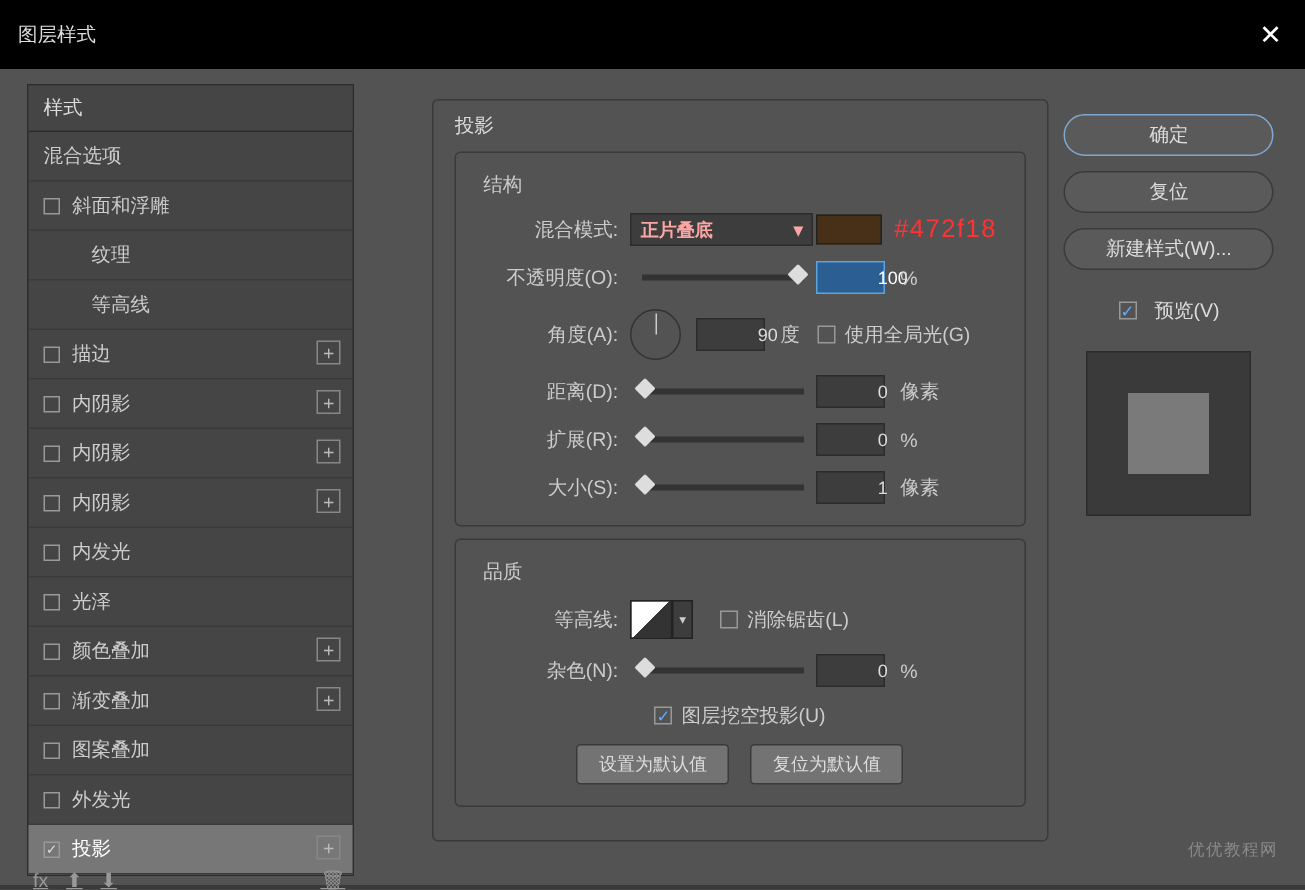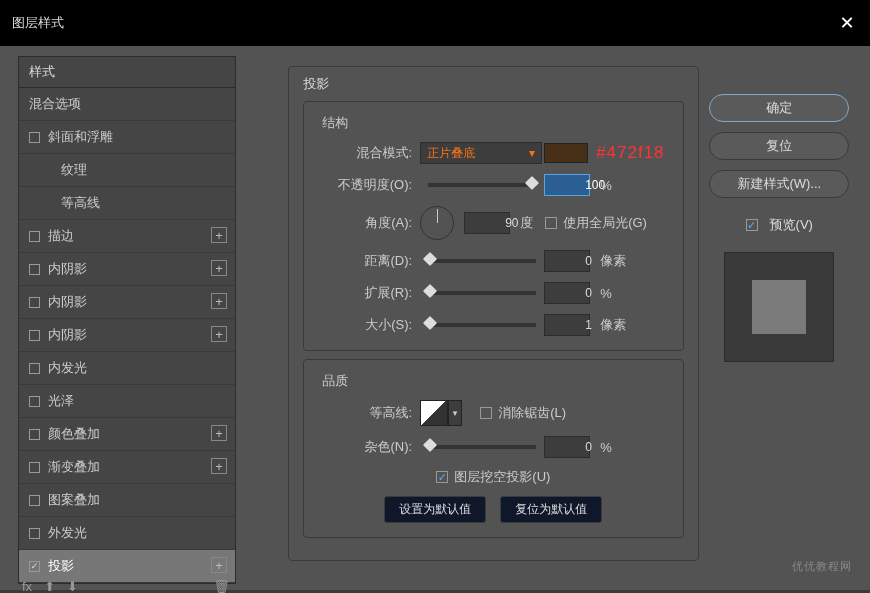--- a/index.html
+++ b/index.html
@@ -10,48 +10,48 @@
 .close-btn { color: #fff; font-size: 18px; width: 30px; height: 30px; display: flex; align-items: center; justify-content: center; cursor: pointer; }
 .body { display: flex; height: 560px; }
 .sidebar { width: 258px; padding: 10px 12px 0 18px; position: relative; }
 .style-list { background: #454545; border: 1px solid #2c2c2c; }
 .list-header { background: #454545; border-bottom: 1px solid #2c2c2c; padding: 6px 10px; color: #ddd; font-size: 13px; }
 .list-item { border-bottom: 1px solid #3a3a3a; padding: 7px 10px; display: flex; align-items: center; color: #ccc; font-size: 13px; position: relative; }
 .list-item.sub { padding-left: 42px; }
 .list-item .cb { width: 11px; height: 11px; border: 1px solid #999; margin-right: 8px; display: inline-flex; align-items: center; justify-content: center; font-size: 9px; color: #ddd; }
 .list-item.selected { background: #777; color: #fff; }
 .plus { position: absolute; right: 8px; top: 7px; width: 16px; height: 16px; border: 1px solid #888; display: flex; align-items: center; justify-content: center; font-size: 13px; color: #bbb; }
-.sidebar-footer { position: absolute; bottom: 12px; left: 22px; right: 18px; display: flex; align-items: center; justify-content: space-between; color: #999; font-size: 13px; }
+.sidebar-footer { position: absolute; bottom: 12px; left: 22px; right: 18px; display: flex; align-items: center; justify-content: space-between; color: #999; font-size: 13px; text-decoration: underline; }
 .sidebar-footer .left { display: flex; gap: 12px; align-items: center; }
 .main { flex: 1; padding: 20px 8px 0 40px; position: relative; }
 .group { border: 1px solid #3a3a3a; border-radius: 4px; padding: 14px 14px 14px 14px; margin-bottom: 10px; }
 .group-title { color: #ddd; font-size: 13px; margin: -6px 0 8px 0; }
 .sub-group { border: 1px solid #3a3a3a; border-radius: 4px; padding: 12px 18px 14px 18px; margin-bottom: 8px; }
 .sub-title { color: #ccc; font-size: 13px; margin-bottom: 10px; }
 .row { display: flex; align-items: center; margin-bottom: 10px; }
 .row-label { width: 90px; text-align: right; color: #ccc; font-size: 13px; margin-right: 8px; }
-.select { width: 122px; height: 22px; background: #3d3d3d; border: 1px solid #2c2c2c; color: #f97316; font-size: 12px; padding: 0 6px; display: flex; align-items: center; justify-content: space-between; }
+.select { width: 122px; height: 22px; background: #3d3d3d; border: 1px solid #2c2c2c; color: #fca5a5; font-size: 12px; padding: 0 6px; display: flex; align-items: center; justify-content: space-between; font-weight: bold; }
 .swatch { width: 44px; height: 20px; background: #472f18; border: 1px solid #222; margin-left: 2px; }
 .color-note { color: #ff3333; font-size: 17px; font-weight: normal; margin-left: 8px; letter-spacing: 1px; }
 .slider-track { width: 108px; height: 4px; background: #333; position: relative; margin: 0 8px; }
 .slider-thumb { width: 10px; height: 10px; background: #ddd; position: absolute; top: -5px; border-radius: 1px; transform: rotate(45deg); }
 .input-box { width: 46px; height: 22px; background: #3d3d3d; border: 1px solid #2c2c2c; color: #ddd; font-size: 12px; text-align: center; line-height: 20px; padding-left: 40px; }
 .input-box.hi { border: 1px solid #5aa4e0; background: #2b5f91; color: #fff; }
 .unit { color: #ccc; font-size: 13px; margin-left: 10px; }
 .angle-dial { width: 34px; height: 34px; border: 1px solid #333; border-radius: 50%; background: #535353; position: relative; margin-right: 10px; }
 .angle-dial::after { content: ''; position: absolute; width: 1px; height: 14px; background: #ccc; left: 50%; top: 2px; transform-origin: bottom; }
 .cb2 { width: 12px; height: 12px; border: 1px solid #999; margin-right: 6px; display: inline-flex; align-items: center; justify-content: center; font-size: 10px; color: #ddd; }
 .cb2.checked::after { content: '✓'; color: #5ab0ff; font-size: 11px; }
 .contour { width: 28px; height: 26px; background: linear-gradient(135deg, #fff 50%, #333 50%); border: 1px solid #222; }
 .drop-arrow { width: 14px; height: 26px; background: #3d3d3d; border: 1px solid #222; display: flex; align-items: center; justify-content: center; color: #ccc; font-size: 9px; }
 .btn-row { display: flex; gap: 14px; justify-content: center; margin-top: 6px; }
-.small-btn { background: #0f172a; border: 1px solid #3a3a3a; border-radius: 3px; padding: 4px 14px; color: #ddd; font-size: 12px; }
+.small-btn { background: #737373; border: 1px solid #3a3a3a; border-radius: 3px; padding: 4px 14px; color: #ddd; font-size: 12px; }
 .right-panel { width: 170px; padding: 30px 18px 0 0; display: flex; flex-direction: column; align-items: center; gap: 10px; }
 .big-btn { width: 140px; height: 28px; background: #5a5a5a; border: 1px solid #3a3a3a; border-radius: 14px; color: #ddd; font-size: 13px; display: flex; align-items: center; justify-content: center; cursor: pointer; }
-.big-btn.primary { border: 1.5px solid #7fa8d0; margin-top: 18px; }
+.big-btn.primary { border: 1.5px solid #7fa8d0; }
 .preview-row { display: flex; align-items: center; gap: 6px; color: #ddd; font-size: 13px; margin-top: 8px; }
 .preview-box { width: 110px; height: 110px; background: #3a3a3a; border: 1px solid #2c2c2c; margin-top: 8px; display: flex; align-items: center; justify-content: center; }
 .preview-swatch { width: 54px; height: 54px; background: #7a7a7a; }
 .wm { position: absolute; right: 18px; bottom: 16px; font-size: 11px; color: #8a8a8a; letter-spacing: 1px; }
 </style>
 </head>
 <body>
 
 <div class="dialog">
   <div class="titlebar">

